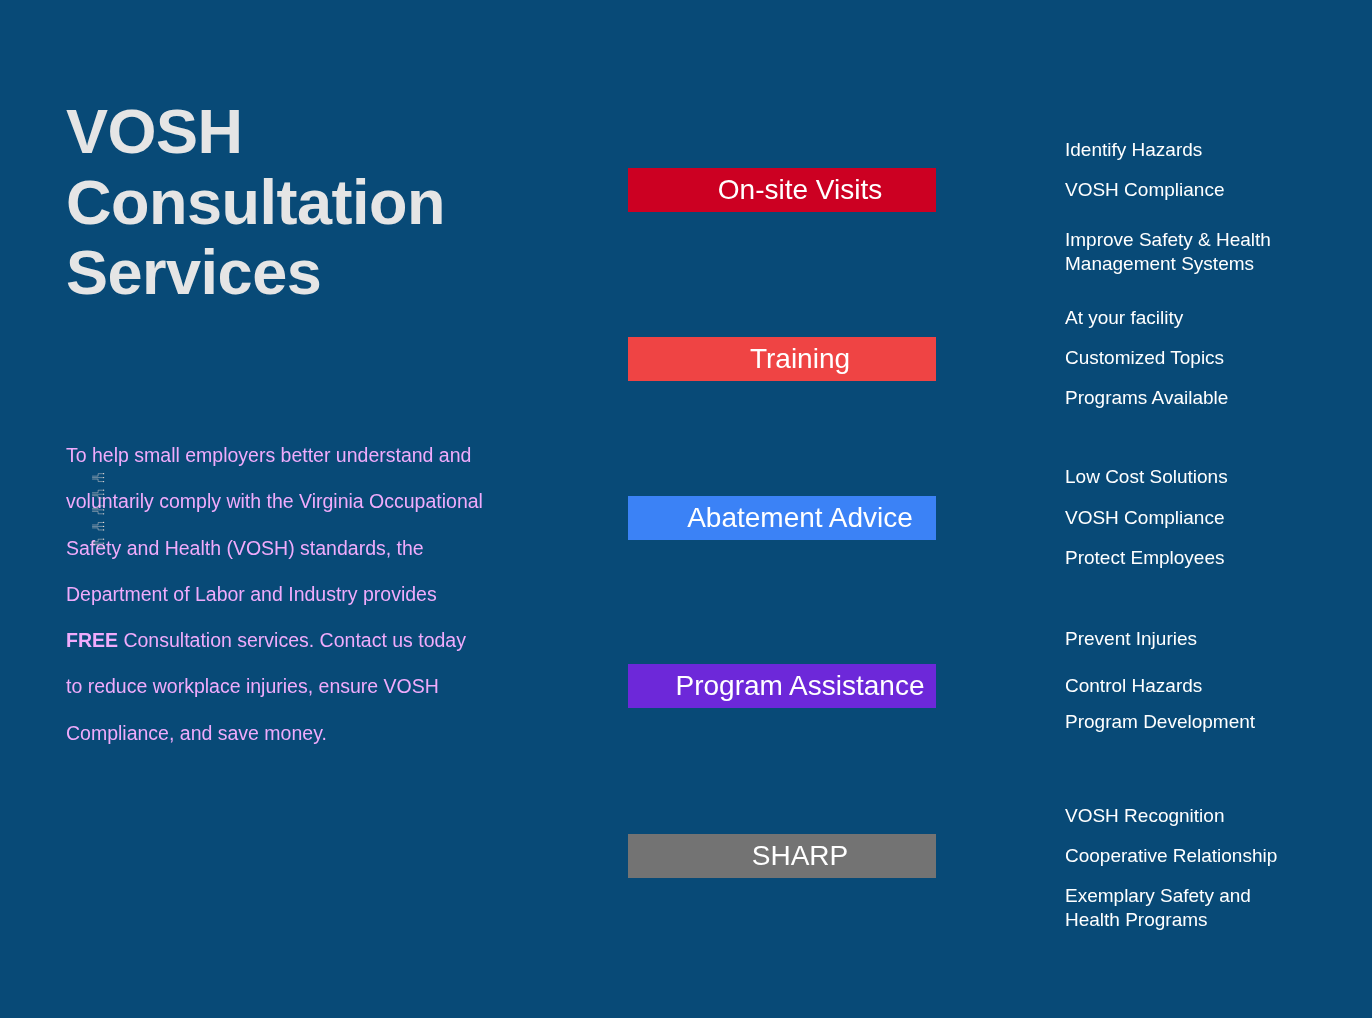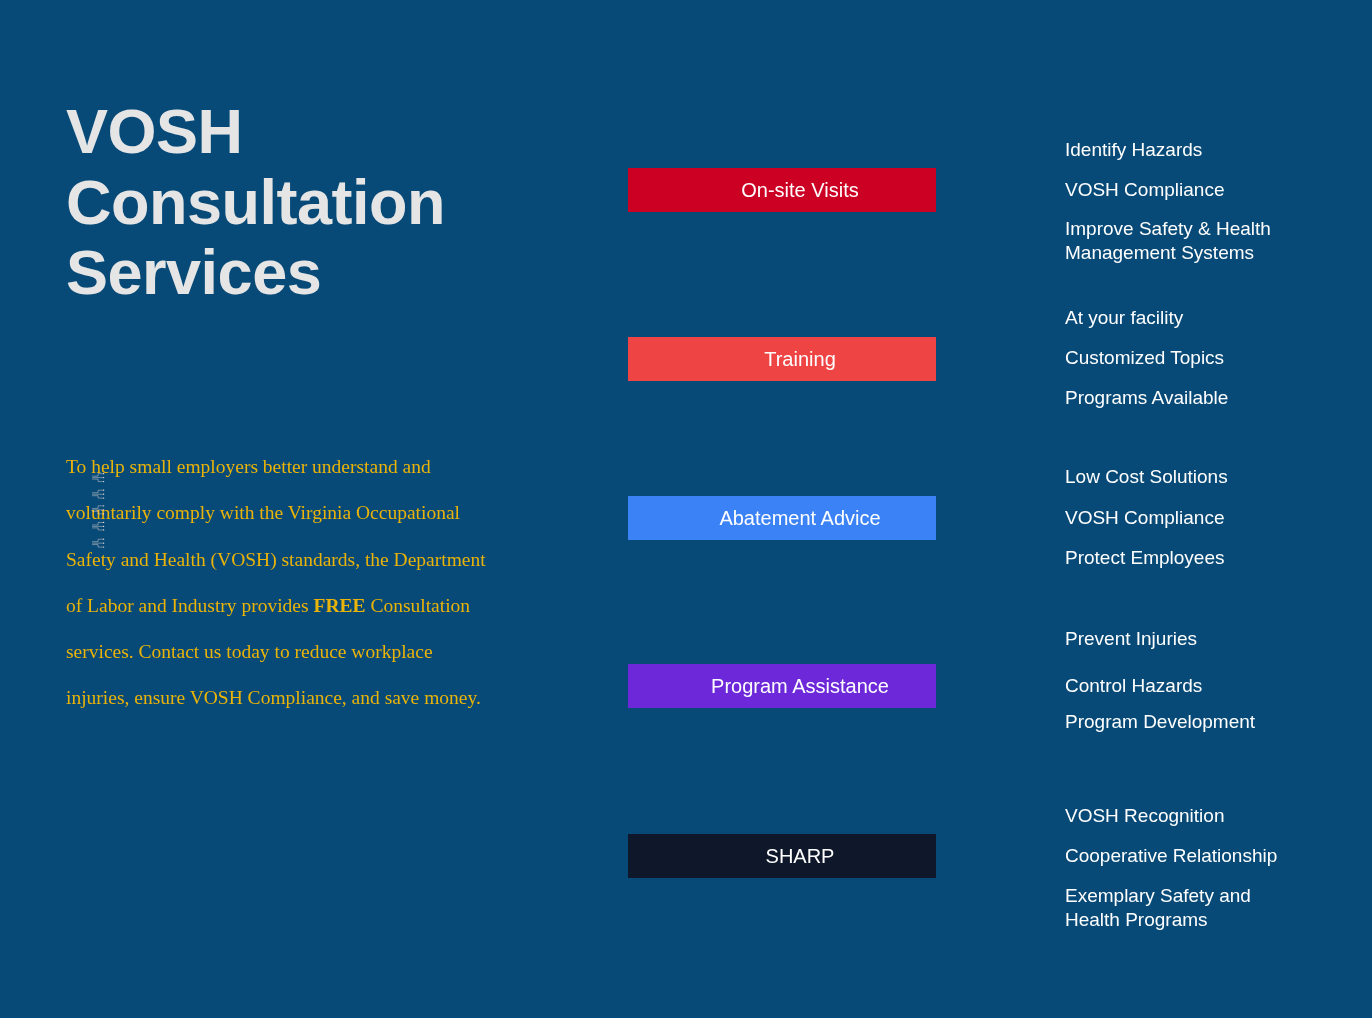--- a/index.html
+++ b/index.html
@@ -37,27 +37,26 @@
     line-height: 1.12;
     font-weight: 700;
     letter-spacing: -0.5px;
     color: #e5e5e5;
     width: 510px;
   }
 
   #intro-paragraph {
     position: absolute;
     left: 66px;
-    top: 444px;
+    top: 432px;
     width: 420px;
     font-size: 19.5px;
     line-height: 46.3px;
-    color: #eab308;
+    color: #f0abfc;
     font-weight: 400;
-    font-family: Liberation Serif, serif;
   }
 
   #intro-paragraph b {
     font-weight: 700;
   }
 
   
   #diagram {
     position: absolute;
     left: 0;
@@ -76,21 +75,21 @@
     position: absolute;
     left: 628px;
     width: 308px;
     height: 44px;
     display: flex;
     align-items: center;
     justify-content: center;
   }
 
   .cat-label {
-    font-size: 20px;
+    font-size: 28px;
     font-weight: 400;
     color: #ffffff;
     white-space: nowrap;
     padding-left: 36px;
   }
 
   .connectors {
     position: absolute;
     left: 930px;
     top: 0;
@@ -132,21 +131,21 @@
         <svg class="connectors" width="1372" height="1018" viewBox="0 0 1372 1018" style="position: absolute; left: 0px; top: 0px;">
           <path d="M 936 175 L 997 175 L 997 150 L 1049 150" fill="none" stroke="#F3E2DB" stroke-width="4.5" stroke-linecap="butt" stroke-linejoin="miter"></path>
           <circle cx="1053" cy="150" r="6.5" fill="#F3E2DB"></circle>
           <path d="M 936 190 L 1049 190" fill="none" stroke="#F3E2DB" stroke-width="4.5" stroke-linecap="butt" stroke-linejoin="miter"></path>
           <circle cx="1053" cy="190" r="6.5" fill="#F3E2DB"></circle>
           <path d="M 936 205 L 997 205 L 997 230 L 1049 230" fill="none" stroke="#F3E2DB" stroke-width="4.5" stroke-linecap="butt" stroke-linejoin="miter"></path>
           <circle cx="1053" cy="230" r="6.5" fill="#F3E2DB"></circle>
         </svg>
         <div class="branch-label" style="top: 138px;">Identify Hazards</div>
         <div class="branch-label" style="top: 178px;">VOSH Compliance</div>
-        <div class="branch-label" style="top: 217px;">Improve Safety &amp; Health
+        <div class="branch-label" style="top: 228px;">Improve Safety &amp; Health
 Management Systems</div>
       </div>
       <div class="group">
         <div class="cat-box" style="top: 337px; background: #ef4444; align-items: center;">
           <span class="cat-label">Training</span>
         </div>
         <svg class="connectors" width="1372" height="1018" viewBox="0 0 1372 1018" style="position: absolute; left: 0px; top: 0px;">
           <path d="M 936 344 L 997 344 L 997 318 L 1049 318" fill="none" stroke="#F3E2DB" stroke-width="4.5" stroke-linecap="butt" stroke-linejoin="miter"></path>
           <circle cx="1053" cy="318" r="6.5" fill="#F3E2DB"></circle>
           <path d="M 936 359 L 1049 359" fill="none" stroke="#F3E2DB" stroke-width="4.5" stroke-linecap="butt" stroke-linejoin="miter"></path>
@@ -184,21 +183,21 @@
           <path d="M 936 686 L 1049 686" fill="none" stroke="#F3E2DB" stroke-width="4.5" stroke-linecap="butt" stroke-linejoin="miter"></path>
           <circle cx="1053" cy="686" r="6.5" fill="#F3E2DB"></circle>
           <path d="M 936 701 L 997 701 L 997 722 L 1049 722" fill="none" stroke="#F3E2DB" stroke-width="4.5" stroke-linecap="butt" stroke-linejoin="miter"></path>
           <circle cx="1053" cy="722" r="6.5" fill="#F3E2DB"></circle>
         </svg>
         <div class="branch-label" style="top: 606px; margin-top: 21px;">Prevent Injuries</div>
         <div class="branch-label" style="top: 674px;">Control Hazards</div>
         <div class="branch-label" style="top: 710px;">Program Development</div>
       </div>
       <div class="group">
-        <div class="cat-box" style="top: 834px; background: #0f172a;">
+        <div class="cat-box" style="top: 834px; background: #737373;">
           <span class="cat-label">SHARP</span>
         </div>
         <svg class="connectors" width="1372" height="1018" viewBox="0 0 1372 1018" style="position: absolute; left: 0px; top: 0px;">
           <path d="M 936 841 L 997 841 L 997 816 L 1049 816" fill="none" stroke="#F3E2DB" stroke-width="4.5" stroke-linecap="butt" stroke-linejoin="miter"></path>
           <circle cx="1053" cy="816" r="6.5" fill="#F3E2DB"></circle>
           <path d="M 936 856 L 1049 856" fill="none" stroke="#F3E2DB" stroke-width="4.5" stroke-linecap="butt" stroke-linejoin="miter"></path>
           <circle cx="1053" cy="856" r="6.5" fill="#F3E2DB"></circle>
           <path d="M 936 871 L 997 871 L 997 896 L 1049 896" fill="none" stroke="#F3E2DB" stroke-width="4.5" stroke-linecap="butt" stroke-linejoin="miter"></path>
           <circle cx="1053" cy="896" r="6.5" fill="#F3E2DB"></circle>
         </svg>

